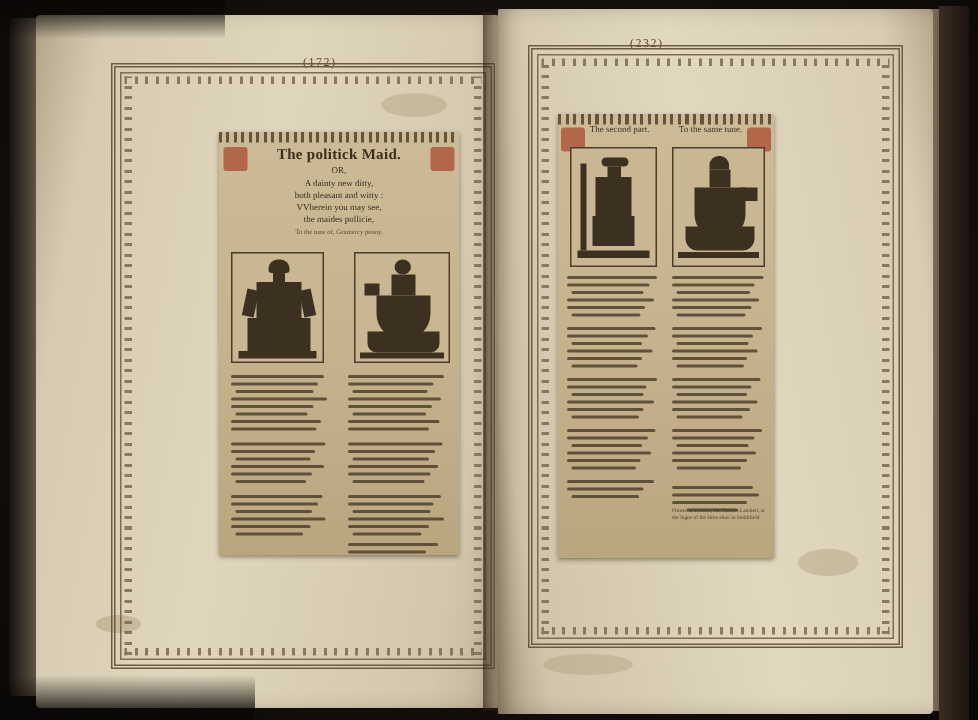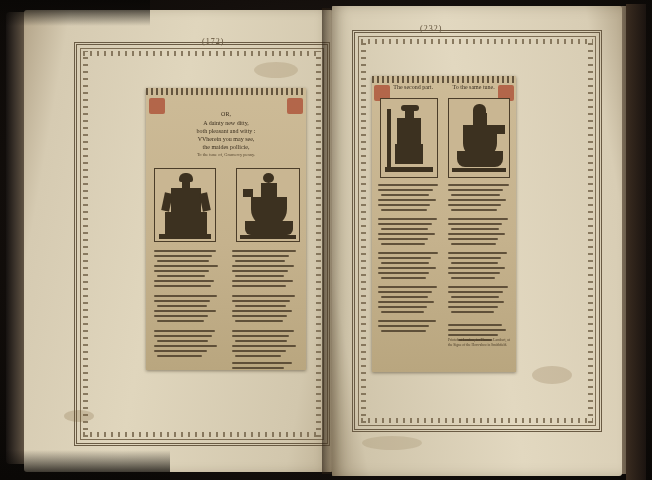--- a/index.html
+++ b/index.html
@@ -111,20 +111,21 @@
       <div class="pagenum pagenum-l">(172)</div>
       <div class="frame frame-l">
         <div class="frame-inner-orn"></div>
       </div>
 
       <div class="sheet sheet-l">
         <div class="hdrband"></div>
         <div class="redinit" style="left:3px;top:10px;"></div>
         <div class="redinit" style="right:3px;top:10px;"></div>
 
+        <div class="title t1">The politick Maid.</div>
         <div class="title t2">OR,</div>
         <div class="title t3">A dainty new ditty,</div>
         <div class="title t4">both pleasant and witty :</div>
         <div class="title t5">VVherein you may see,</div>
         <div class="title t6">the maides pollicie,</div>
         <div class="title t7">To the tune of, Gramercy penny.</div>
 
         <div class="cut" style="left:8px;top:80px;width:60px;height:72px;">
           <div class="ink" style="left:24px;top:4px;width:14px;height:9px;border-radius:6px 6px 2px 2px;"></div>
           <div class="ink" style="left:27px;top:13px;width:8px;height:6px;"></div>

